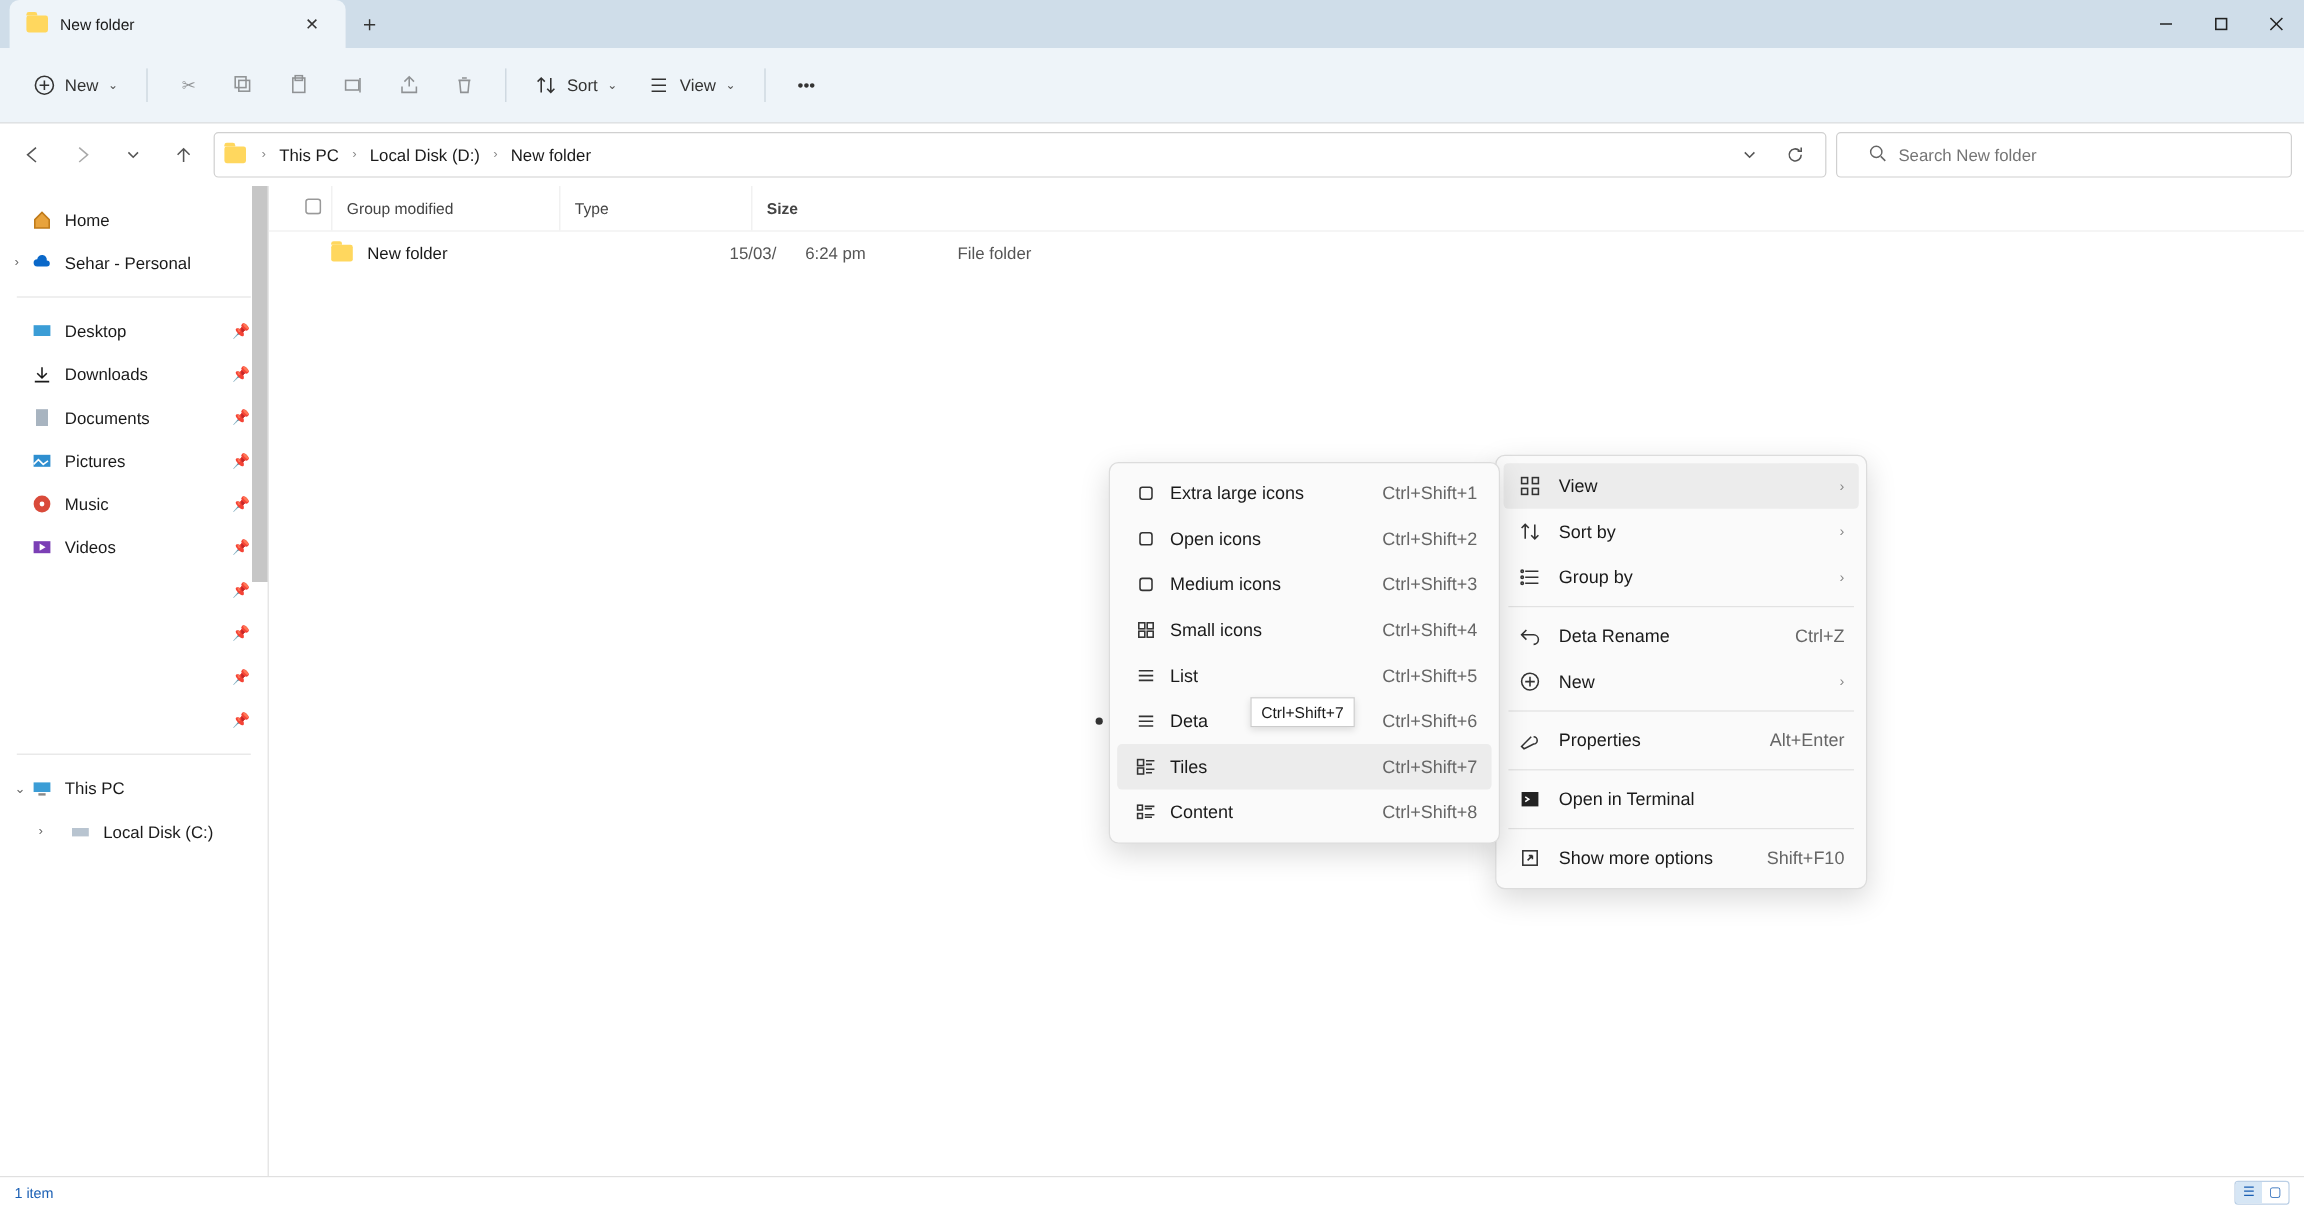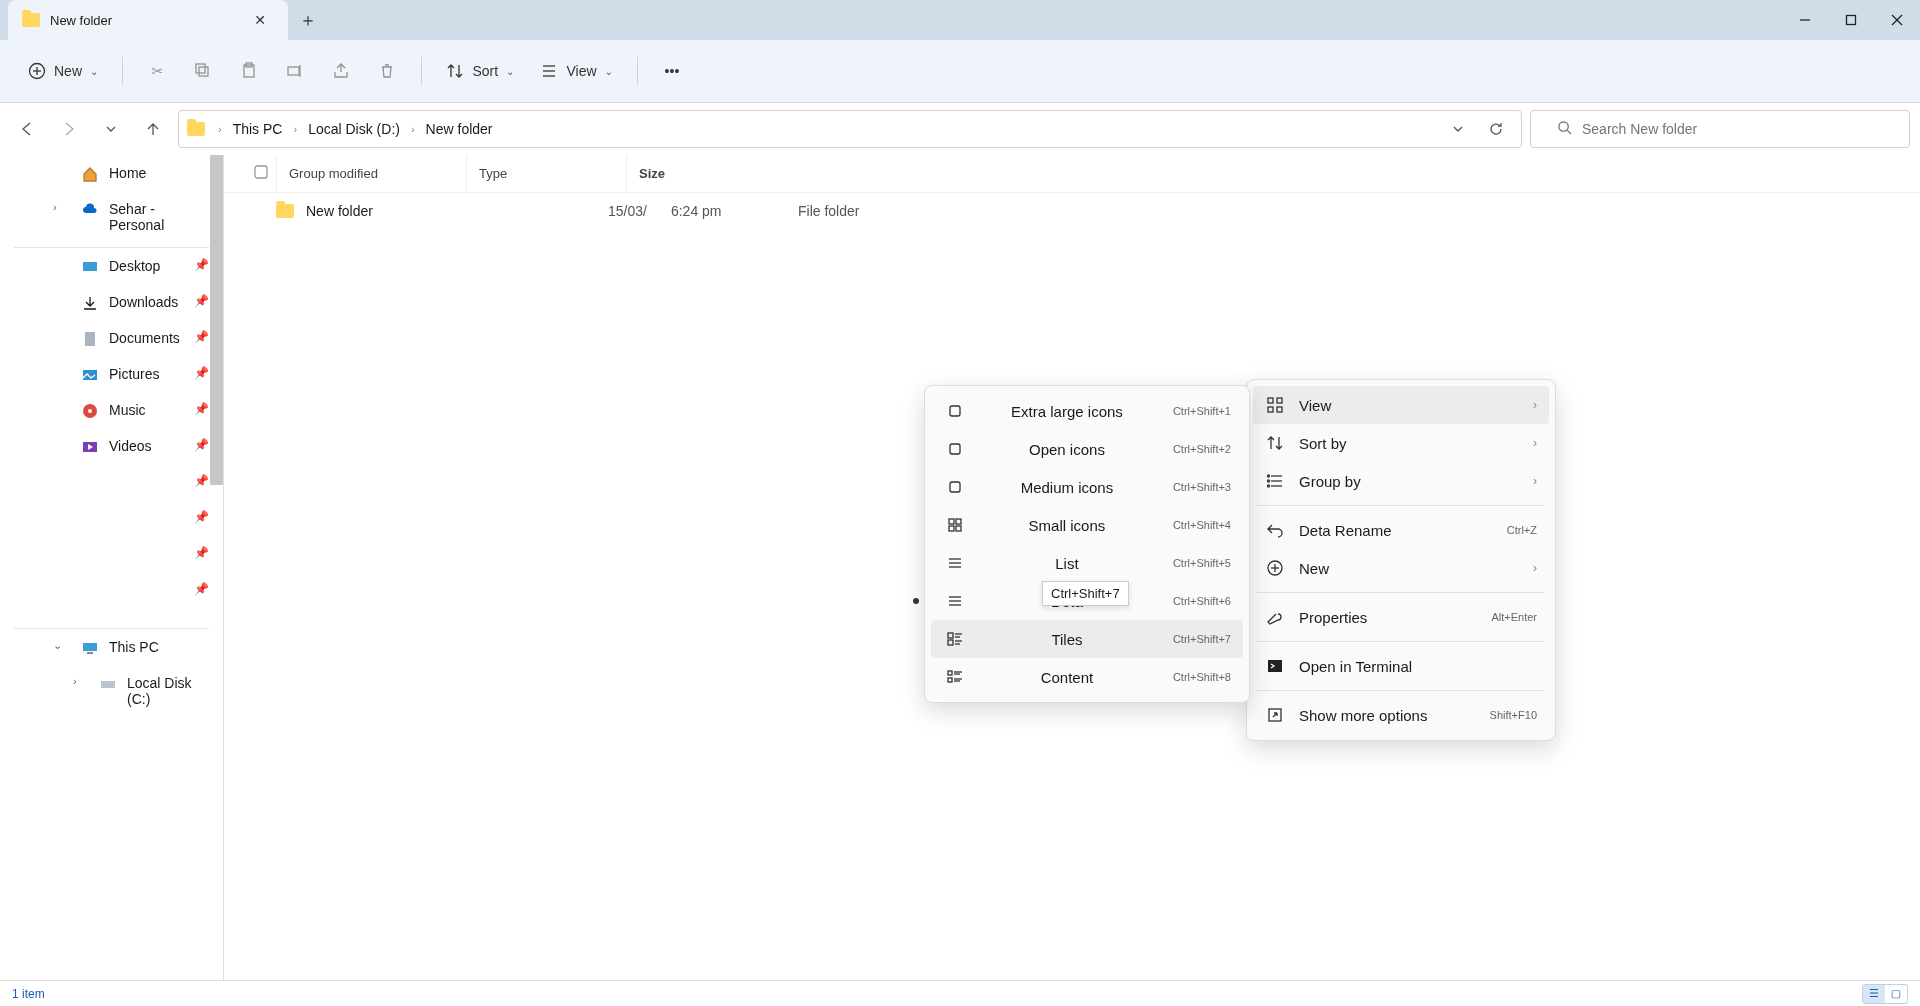--- a/index.html
+++ b/index.html
@@ -37,21 +37,21 @@
 .crumb { padding: 4px 4px; font-size: 14px; }
 .addrspacer { flex:1; }
 .addr-btn { width: 34px; height: 34px; display:flex; align-items:center; justify-content:center; color:#555; }
 .searchbox { width: 380px; height: 38px; border: 1px solid #d0d0d0; border-radius: 4px; display:flex; align-items:center; padding: 0 26px; gap: 10px; color:#666; }
 .searchbox input { border:none; outline:none; flex:1; font-size: 14px; color:#333; background:transparent; }
 
 
 .main { display:flex; height: calc(1006px - 40px - 63px - 52px - 26px); }
 .sidebar { width: 224px; border-right: 1px solid #e0e0e0; position: relative; padding-top: 10px; }
 .sidebar-scroll { position:absolute; right:0; top:0; width:13px; height:330px; background:#c6c6c6; border-radius: 0; }
-.side-item { height: 36px; display:flex; align-items:flex-start; padding: 0 10px 0 40px; position:relative; font-size: 14px; margin-left: 41px; }
+.side-item { height: 36px; display:flex; align-items:center; padding: 0 10px 0 26px; position:relative; font-size: 14px; }
 .side-item .exp { position:absolute; left:12px; font-size:11px; color:#666; }
 .side-item .pin { position:absolute; right:14px; color:#888; font-size:12px; }
 .side-sep { height:1px; background:#e4e4e4; margin: 10px 14px; }
 .side-ico { width:18px; height:18px; margin-right:10px; display:inline-flex; align-items:center; justify-content:center; }
 
 .content { flex:1; position:relative; }
 .colhead { height: 38px; display:flex; align-items:center; border-bottom: 1px solid #eee; padding-left: 22px; }
 .colhead .chk { width: 30px; text-align:center; color:#999; }
 .col { padding: 0 12px; font-size: 13px; color:#444; display:flex; align-items:center; gap:6px; border-left: 1px solid #eee; height: 100%; }
 .col.first { border-left:none; }
@@ -76,28 +76,28 @@
 .view-toggle { display:flex; border: 1px solid #bcd0e6; border-radius:3px; overflow:hidden; }
 .view-toggle .vt { width:22px; height:18px; display:flex; align-items:center; justify-content:center; font-size:11px; }
 .view-toggle .vt.active { background:#d6e6f5; }
 
 
 .ctxmenu { position:absolute; background:#fafafa; border:1px solid #dcdcdc; border-radius:8px; box-shadow: 0 8px 24px rgba(0,0,0,0.15); padding: 6px; font-size: 15px; }
 .ctxmenu .mi { height: 38px; display:flex; align-items:center; padding: 0 12px; border-radius:4px; gap: 14px; position:relative; }
 .ctxmenu .mi.hover { background:#ececec; }
 .ctxmenu .mi .mico { width: 20px; height:20px; display:flex; align-items:center; justify-content:center; color:#333; }
 .ctxmenu .mi .lbl { flex:1; }
-.ctxmenu .mi .kbd { color:#666; font-size: 11px; }
+.ctxmenu .mi .kbd { color:#666; font-size: 15px; }
 .ctxmenu .mi .sub { color:#888; font-size: 12px; }
 .ctxmenu .msep { height:1px; background:#e2e2e2; margin: 5px 4px; }
 .ctxmenu .bullet { position:absolute; left:-18px; width:6px; height:6px; background:#333; border-radius:50%; }
 
 .menu-main { left: 1022px; top: 224px; width: 310px; }
 .menu-sub { left: 700px; top: 230px; width: 326px; }
-.menu-sub .mi { padding-left: 44px; text-align: center; }
+.menu-sub .mi { padding-left: 44px; }
 .menu-sub .mi .mico { position:absolute; left:14px; }
 
 .tooltip { position:absolute; left:818px; top:426px; background:#fff; border:1px solid #ccc; padding: 4px 8px; font-size: 13px; box-shadow: 0 2px 6px rgba(0,0,0,0.12); }
 
 svg { stroke: currentColor; fill: none; stroke-width: 1.3; }
 </style>
 </head>
 <body>
 
 <div class="titlebar">

